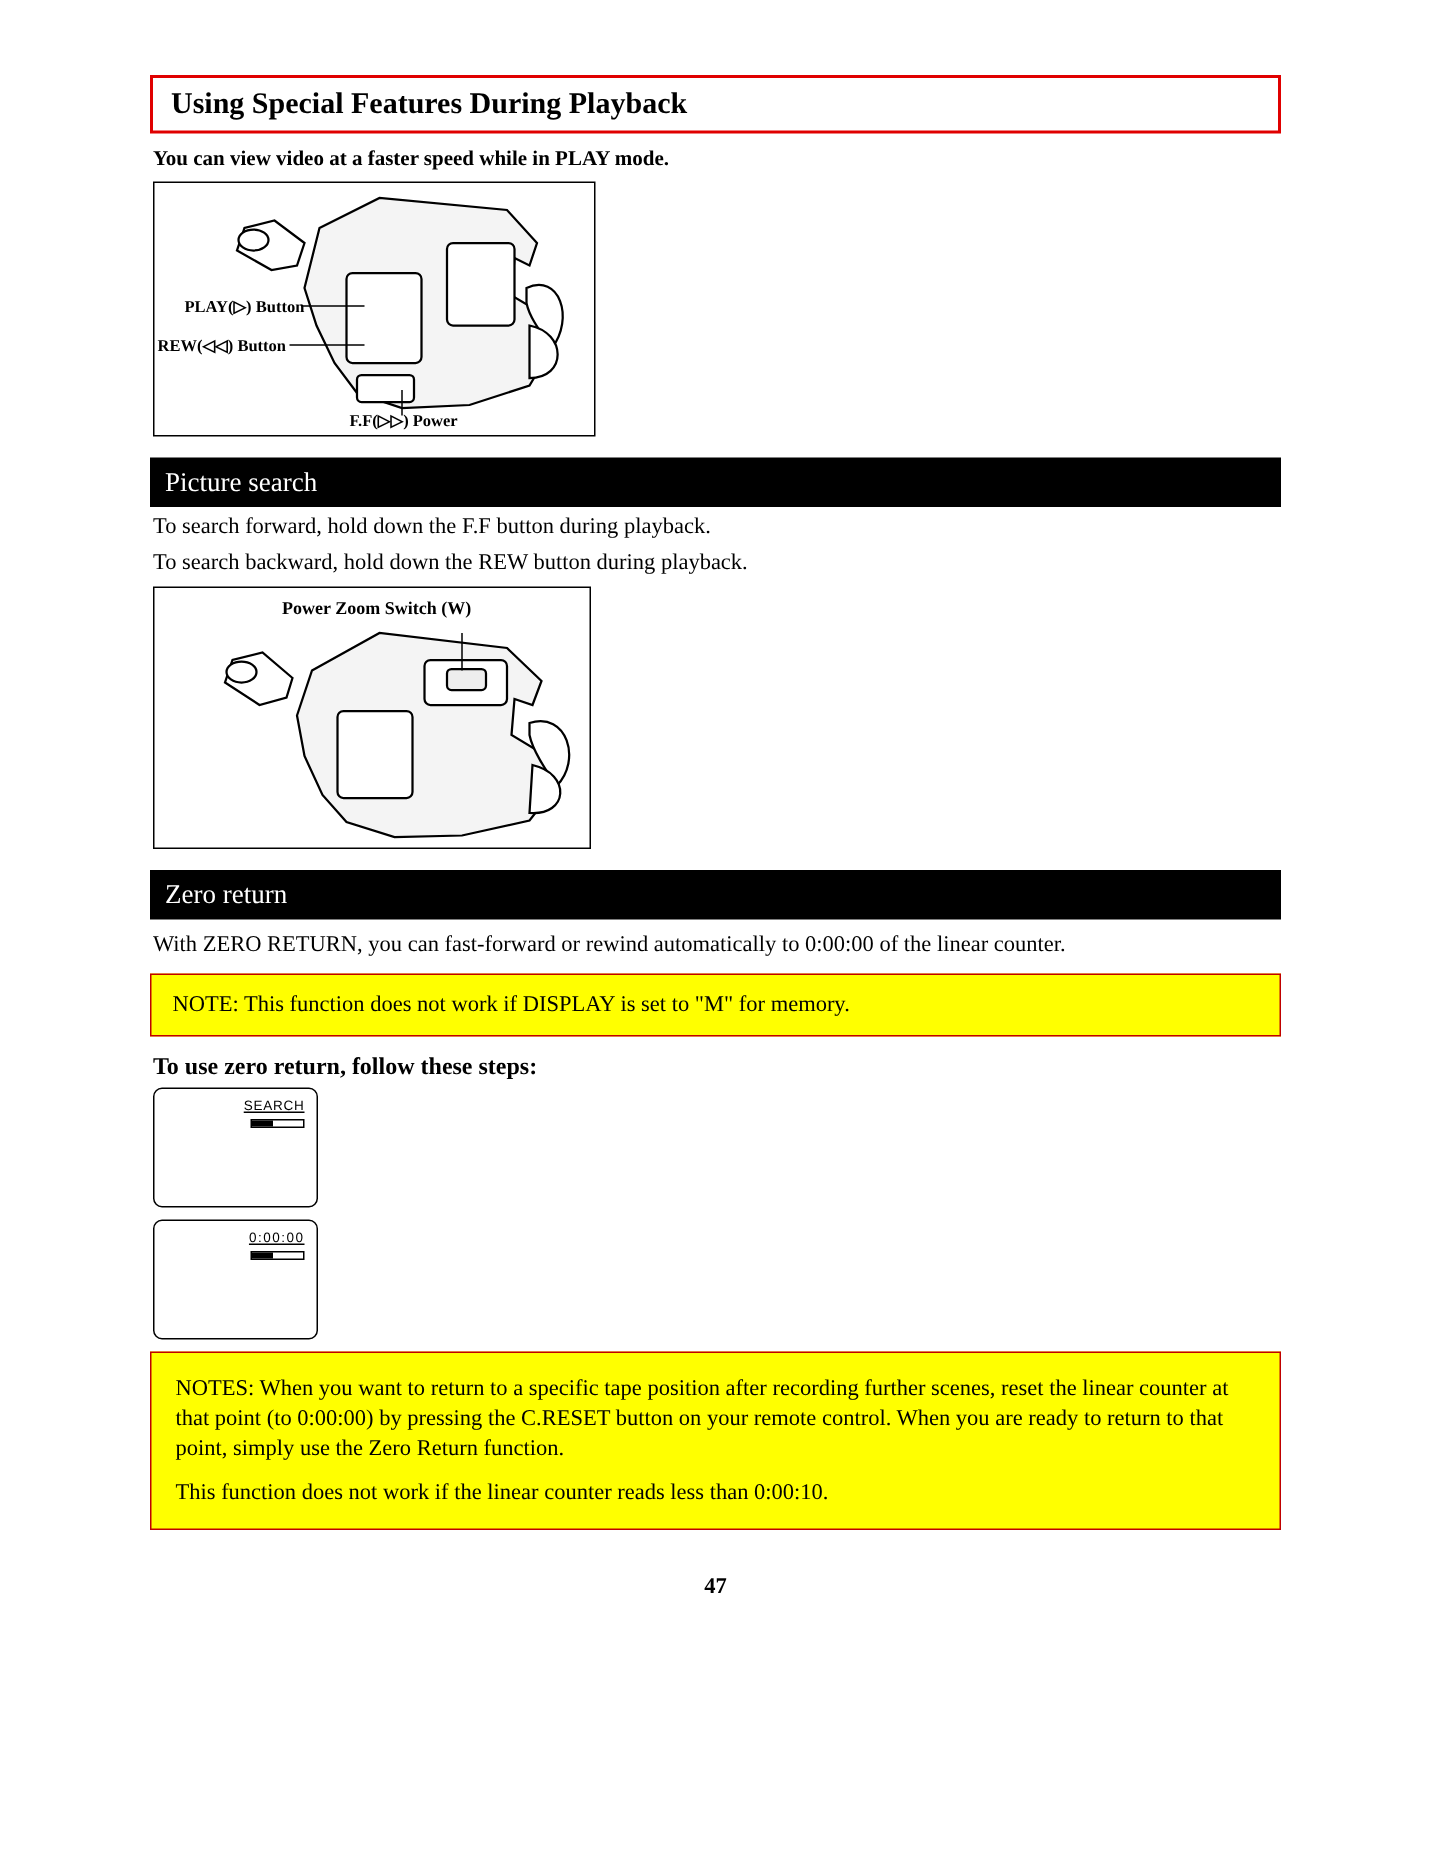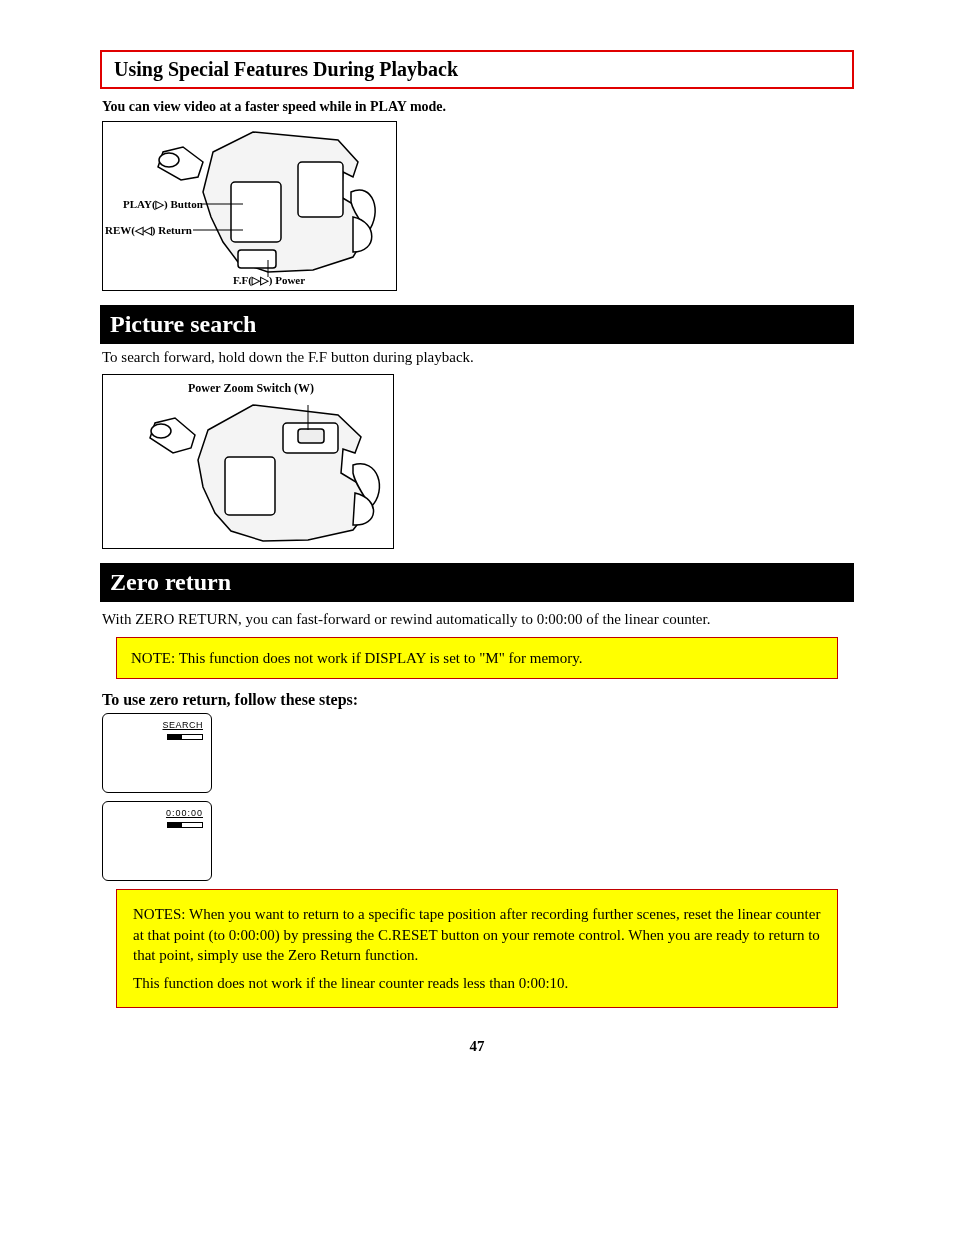--- a/index.html
+++ b/index.html
@@ -23,35 +23,35 @@
     font-weight: bold;
   }
   .bold-line {
     font-weight: bold;
     font-size: 14px;
     margin: 6px 0 4px 32px;
   }
   .black-bar {
     background: #000;
     color: #fff;
-    font-weight: bold;
-    font-size: 24px;
+    font-weight: normal;
+    font-size: 18px;
     padding: 6px 10px;
     margin: 14px 30px 4px 30px;
   }
   .body-text {
     font-size: 15px;
     margin: 4px 0 4px 32px;
     line-height: 1.3;
   }
   .yellow-box {
     background: #ffff00;
     border: 1px solid #c00000;
     padding: 10px 14px;
-    margin: 8px 46px;
+    margin: 8px 30px;
     font-size: 15px;
     line-height: 1.35;
   }
   .sub-heading {
     font-weight: bold;
     font-size: 16px;
     margin: 12px 0 4px 32px;
   }
   .fig-frame {
     border: 1.5px solid #000;
@@ -136,27 +136,28 @@
         <rect x="195" y="40" width="45" height="55" rx="4"></rect>
         <path d="M248 70 C270 60 280 90 265 110 C258 100 250 90 248 80 Z"></path>
         <path d="M250 95 C275 100 275 130 250 130 Z"></path>
       </g>
 
       <line x1="98" y1="82" x2="140" y2="82" stroke="#000" stroke-width="1"></line>
       <line x1="90" y1="108" x2="140" y2="108" stroke="#000" stroke-width="1"></line>
       <line x1="165" y1="138" x2="165" y2="155" stroke="#000" stroke-width="1"></line>
     </svg>
     <div class="callout" style="left:20px; top:76px;">PLAY(▷) Button</div>
-    <div class="callout" style="left:2px; top:102px;">REW(◁◁) Return</div>
+    <div class="callout" style="left:2px; top:102px;">REW(◁◁) Button</div>
     <div class="callout" style="left:130px; top:152px;">F.F(▷▷) Power</div>
   </div>
 
   <div class="black-bar">Picture search</div>
 
   <div class="body-text">To search forward, hold down the F.F button during playback.</div>
+  <div class="body-text">To search backward, hold down the REW button during playback.</div>
 
   <div class="fig-frame fig2">
     <svg viewBox="0 0 295 175" width="295" height="175">
       <g stroke="#000" stroke-width="1.5" fill="#fff">
         <path d="M105 55 L150 30 L235 40 L258 62 L252 78 L240 74 L238 98 L258 110 L268 132 L250 155 L205 165 L160 166 L128 156 L112 138 L100 112 L95 85 Z" fill="#f4f4f4"></path>
         <path d="M92 60 L72 43 L52 48 L47 63 L70 78 L88 73 Z"></path>
         <ellipse cx="58" cy="56" rx="10" ry="7"></ellipse>
         <rect x="122" y="82" width="50" height="58" rx="4"></rect>
         <rect x="180" y="48" width="55" height="30" rx="4"></rect>
         <rect x="195" y="54" width="26" height="14" rx="3" fill="#eee"></rect>

